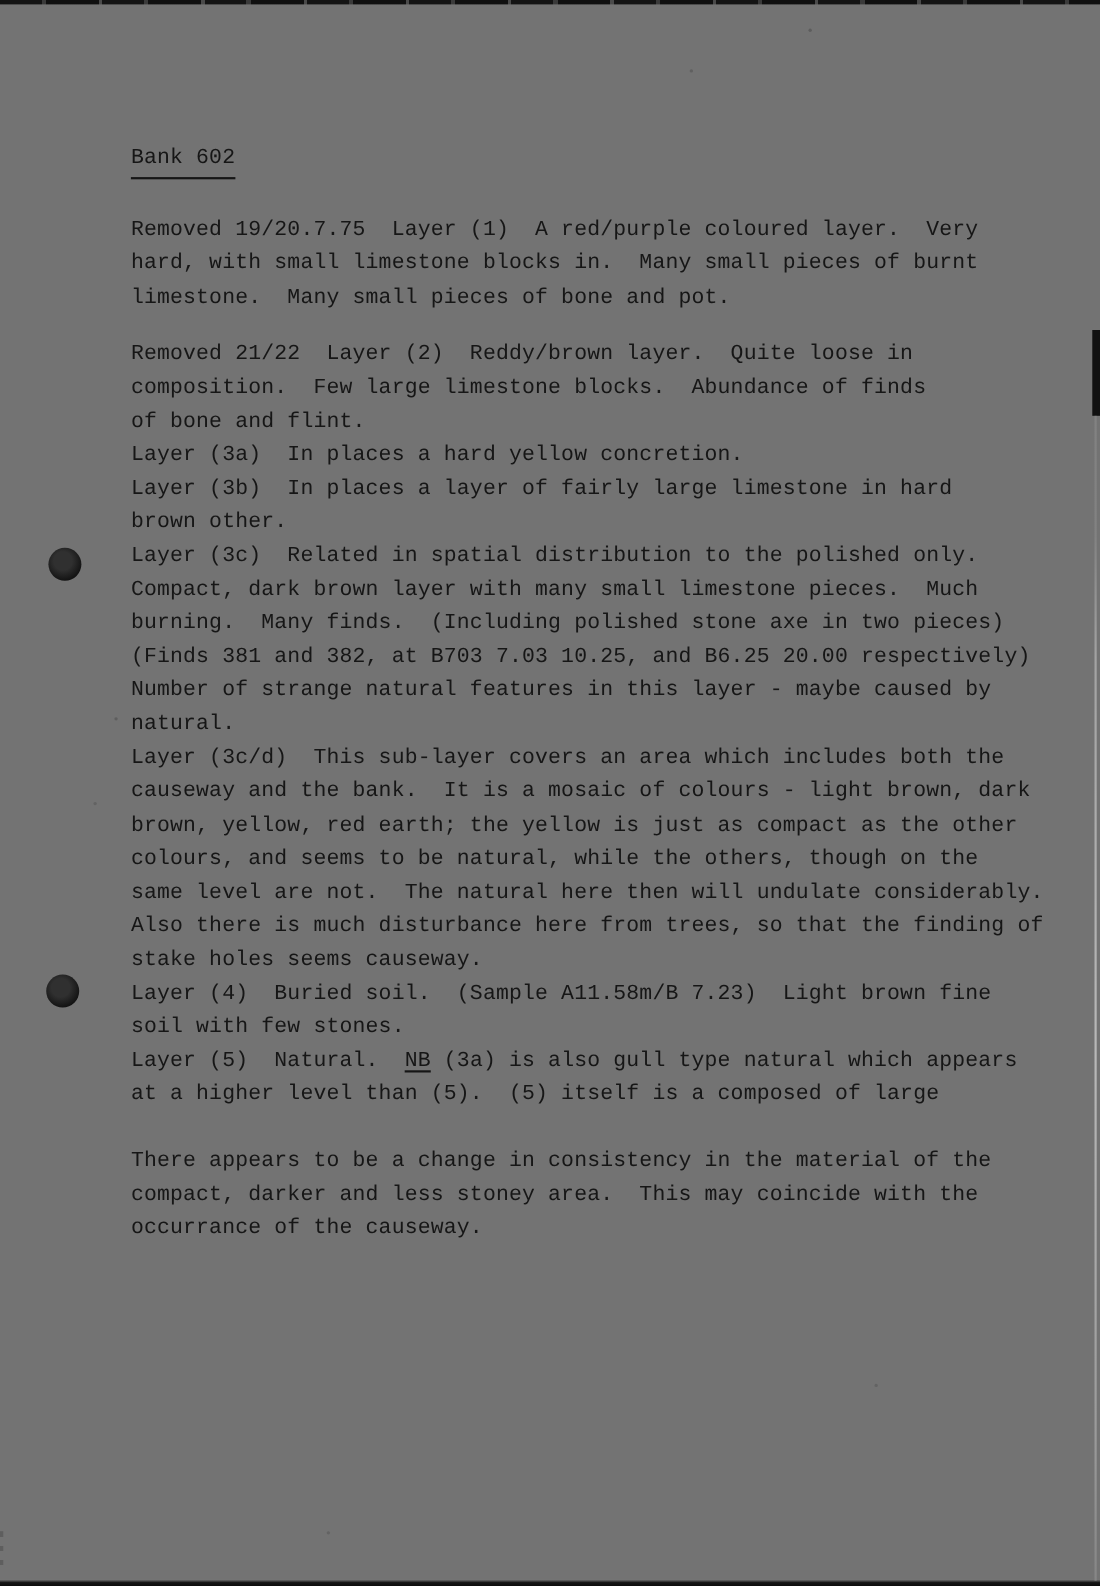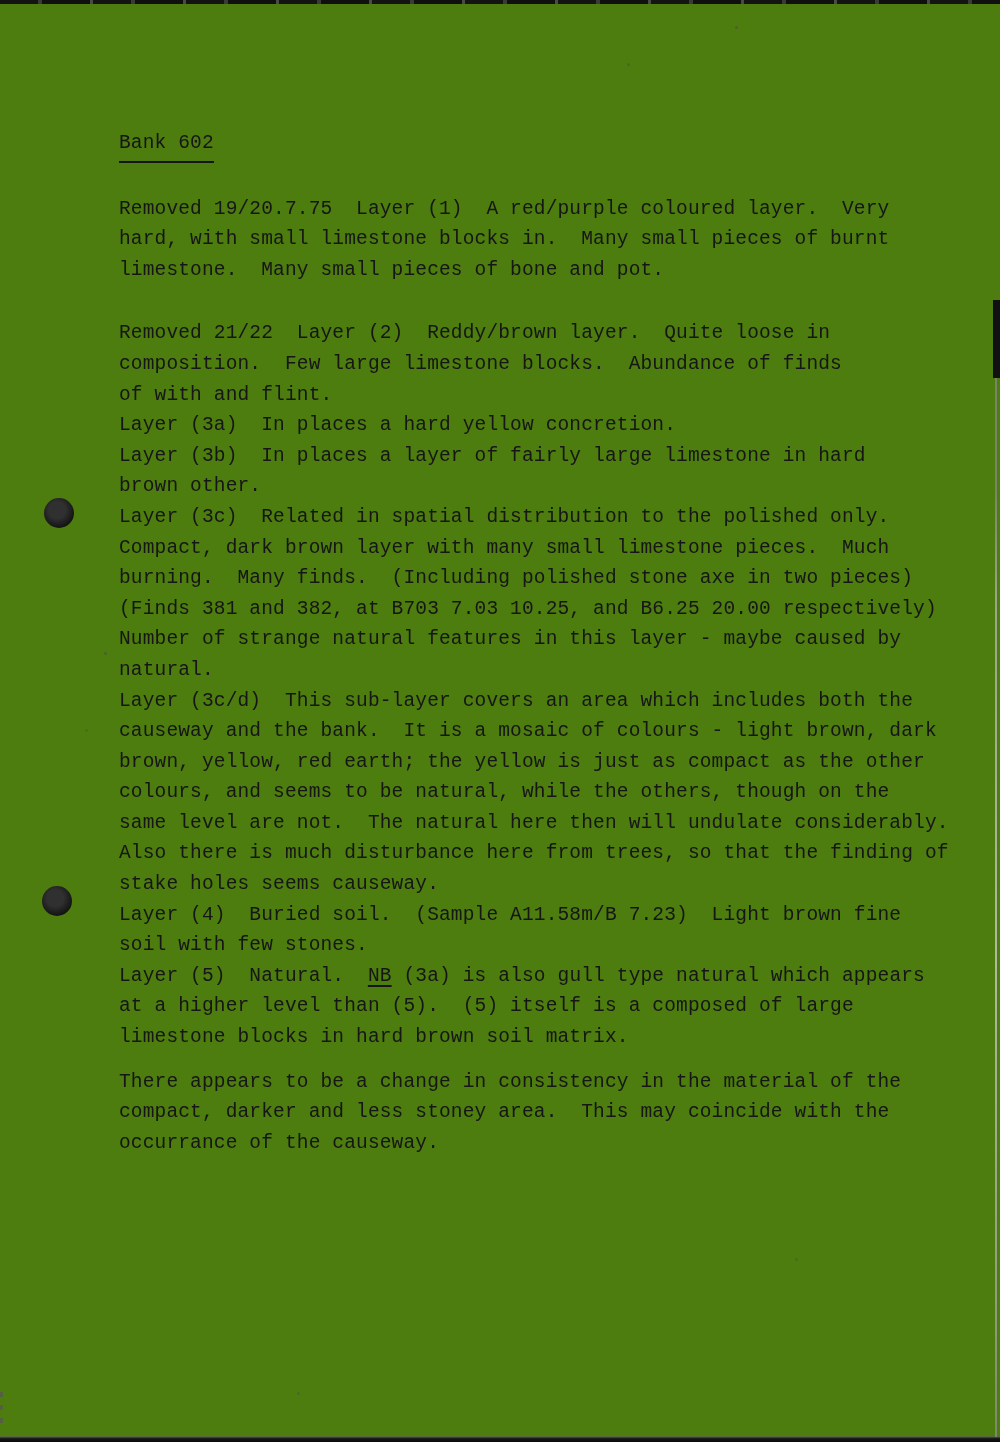--- a/index.html
+++ b/index.html
@@ -1,20 +1,20 @@
 <!DOCTYPE html>
 <html><head>
 <meta charset="utf-8">
 <style>
   html, body { margin: 0; padding: 0; background: #2b2b2b; }
   .page {
     position: relative;
     width: 1000px;
     height: 1442px;
-    background: #4d7c0f;
+    background: #737373;
     overflow: hidden;
     font-family: "Liberation Mono", "DejaVu Sans Mono", monospace;
     color: #161616;
   }
 
   
   .edge-top {
     position: absolute; top: 0; left: 0; width: 100%; height: 4px;
     background: repeating-linear-gradient(90deg,
       #141414 0 38px, #3a3a3a 38px 42px, #101010 42px 90px, #4a4a4a 90px 93px);
@@ -62,22 +62,22 @@
   .content {
     position: absolute; left: 119px; top: 128px; width: 870px;
     font-size: 19.5px; letter-spacing: 0.15px; line-height: 30.6px;
   }
   .title-row { height: 30.6px; margin-bottom: 35px; }
   .title-underline {
     display: inline-block;
     border-bottom: 2px solid #161616;
     padding-bottom: 2px;
   }
-  .para-1 { margin-bottom: 33px; }
-  .para-2 { margin-bottom: 14px; }
+  .para-1 { margin-bottom: 21px; }
+  .para-2 { margin-bottom: 30px; }
   .line { white-space: pre; height: 30.6px; }
   .nb {
     text-decoration: underline;
     text-decoration-thickness: 2px;
     text-underline-offset: 4px;
   }
 </style>
 </head>
 <body>
 
@@ -107,42 +107,41 @@
 
     <div class="para para-1">
       <div class="line">Removed 19/20.7.75  Layer (1)  A red/purple coloured layer.  Very</div>
       <div class="line">hard, with small limestone blocks in.  Many small pieces of burnt</div>
       <div class="line">limestone.  Many small pieces of bone and pot.</div>
     </div>
 
     <div class="para para-2">
       <div class="line">Removed 21/22  Layer (2)  Reddy/brown layer.  Quite loose in</div>
       <div class="line">composition.  Few large limestone blocks.  Abundance of finds</div>
-      <div class="line">of with and flint.</div>
+      <div class="line">of bone and flint.</div>
       <div class="line">Layer (3a)  In places a hard yellow concretion.</div>
       <div class="line">Layer (3b)  In places a layer of fairly large limestone in hard</div>
       <div class="line">brown other.</div>
       <div class="line">Layer (3c)  Related in spatial distribution to the polished only.</div>
       <div class="line">Compact, dark brown layer with many small limestone pieces.  Much</div>
       <div class="line">burning.  Many finds.  (Including polished stone axe in two pieces)</div>
       <div class="line">(Finds 381 and 382, at B703 7.03 10.25, and B6.25 20.00 respectively)</div>
       <div class="line">Number of strange natural features in this layer - maybe caused by</div>
       <div class="line">natural.</div>
       <div class="line">Layer (3c/d)  This sub-layer covers an area which includes both the</div>
       <div class="line">causeway and the bank.  It is a mosaic of colours - light brown, dark</div>
       <div class="line">brown, yellow, red earth; the yellow is just as compact as the other</div>
       <div class="line">colours, and seems to be natural, while the others, though on the</div>
       <div class="line">same level are not.  The natural here then will undulate considerably.</div>
       <div class="line">Also there is much disturbance here from trees, so that the finding of</div>
       <div class="line">stake holes seems causeway.</div>
       <div class="line">Layer (4)  Buried soil.  (Sample A11.58m/B 7.23)  Light brown fine</div>
       <div class="line">soil with few stones.</div>
       <div class="line"><span>Layer (5)  Natural.  </span><span class="nb">NB</span><span> (3a) is also gull type natural which appears</span></div>
       <div class="line">at a higher level than (5).  (5) itself is a composed of large</div>
-      <div class="line">limestone blocks in hard brown soil matrix.</div>
     </div>
 
     <div class="para para-3">
       <div class="line">There appears to be a change in consistency in the material of the</div>
       <div class="line">compact, darker and less stoney area.  This may coincide with the</div>
       <div class="line">occurrance of the causeway.</div>
     </div>
 
   </div>
 </div>

